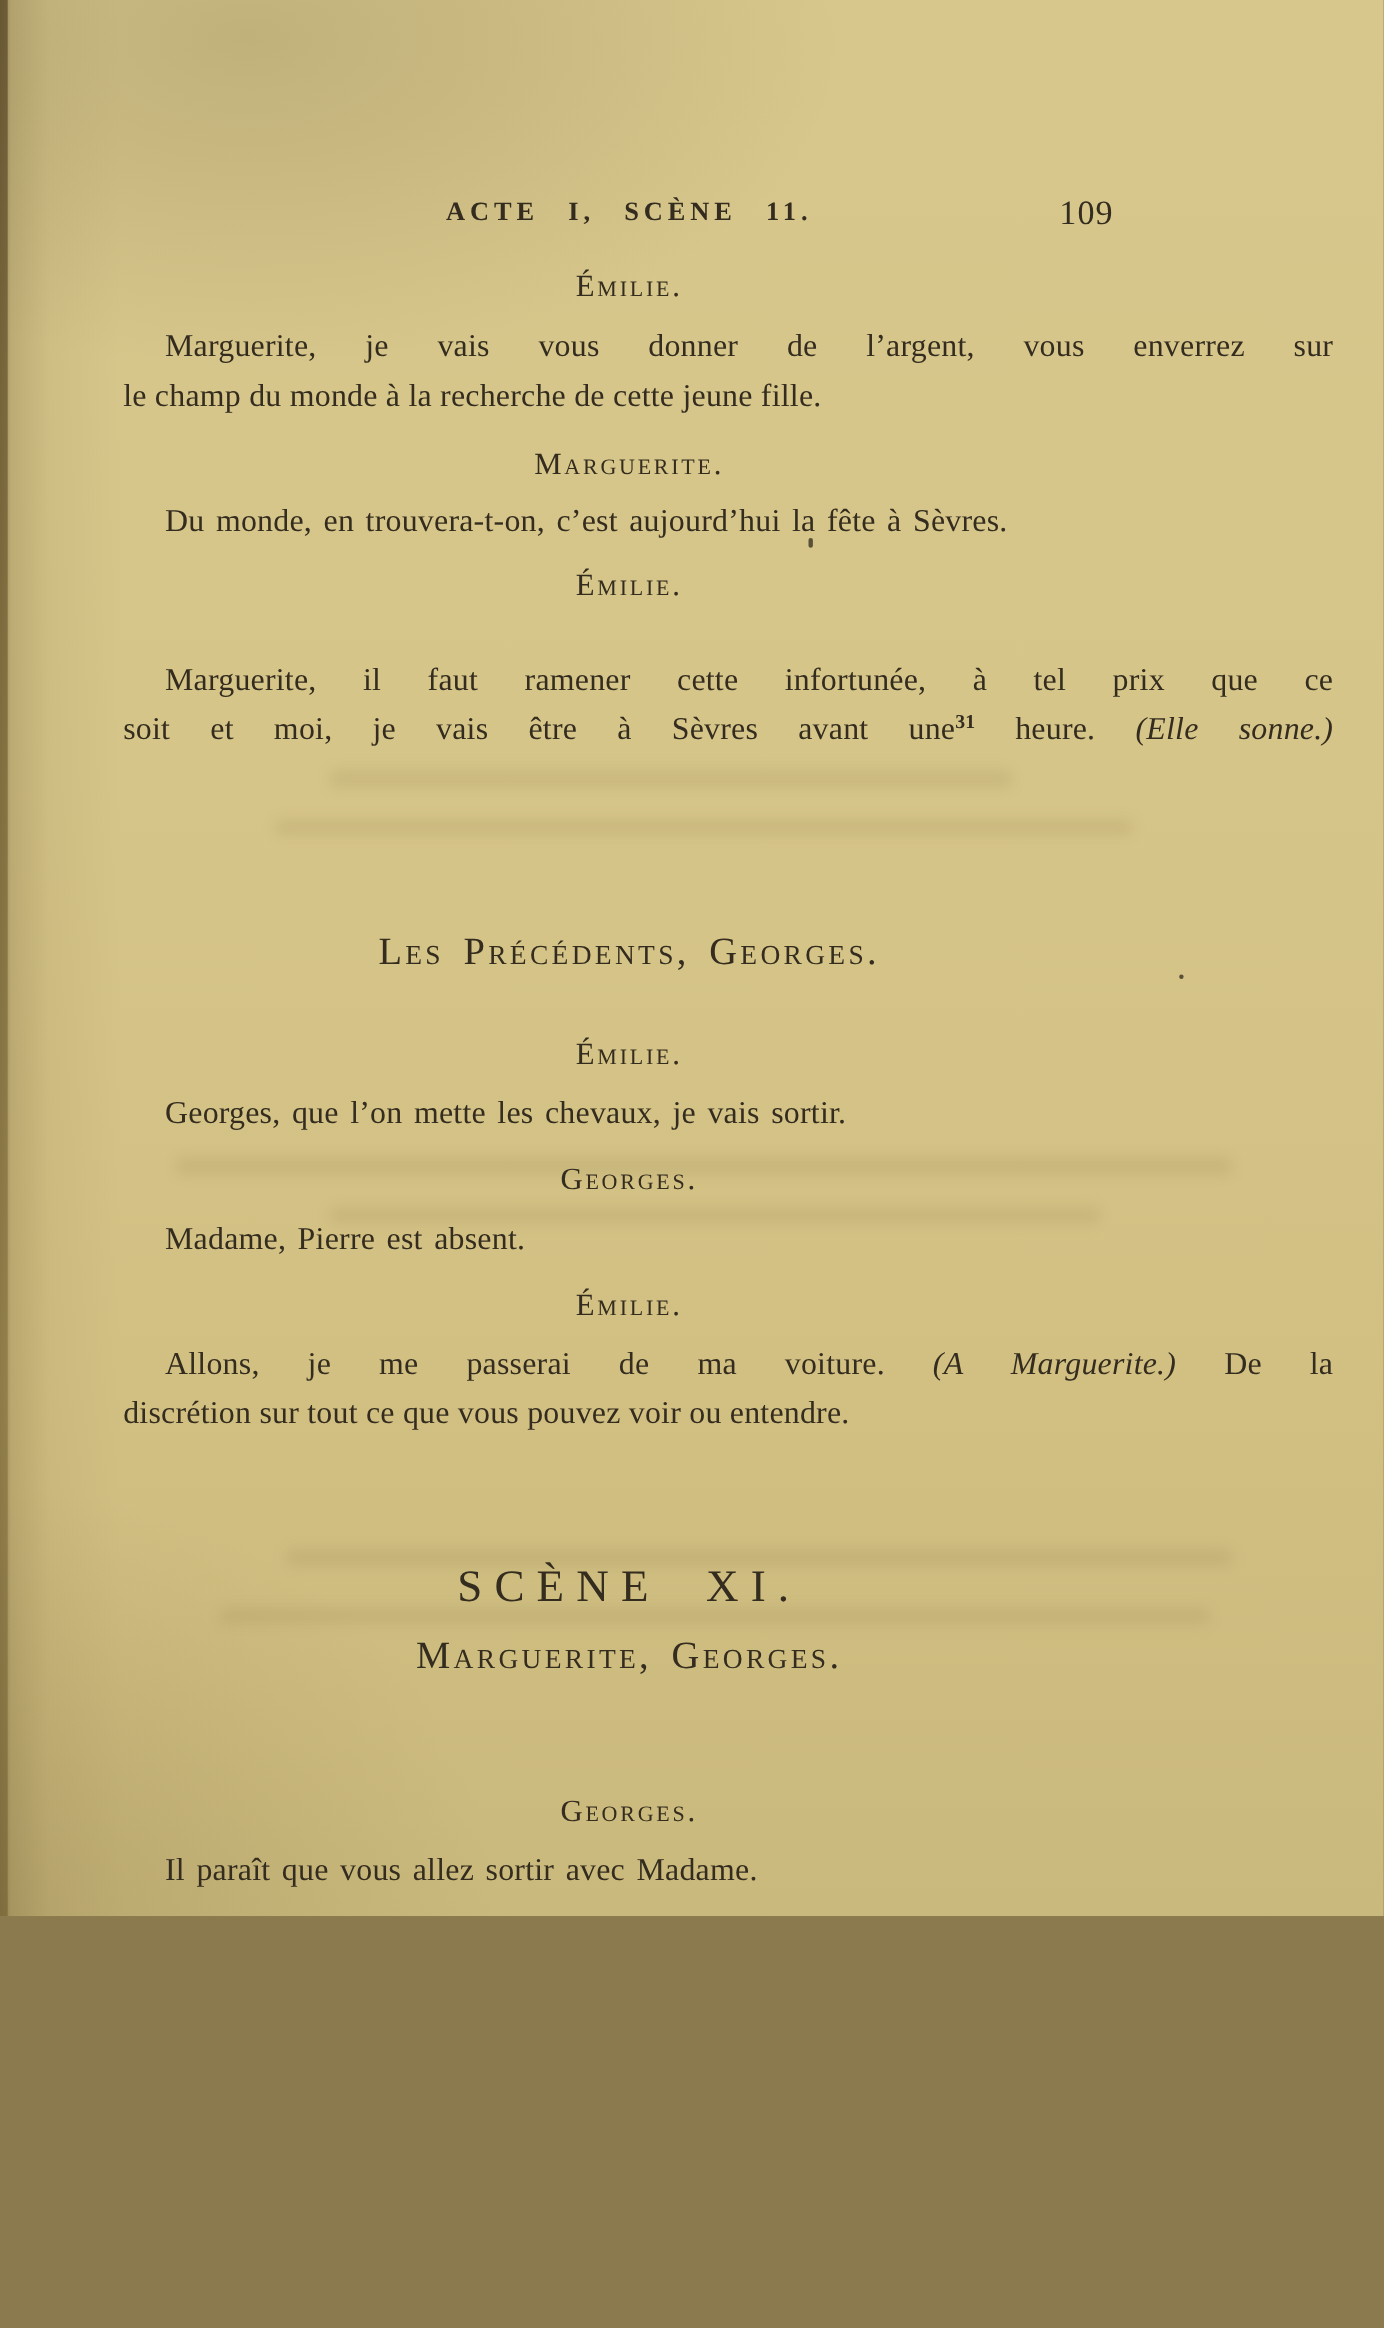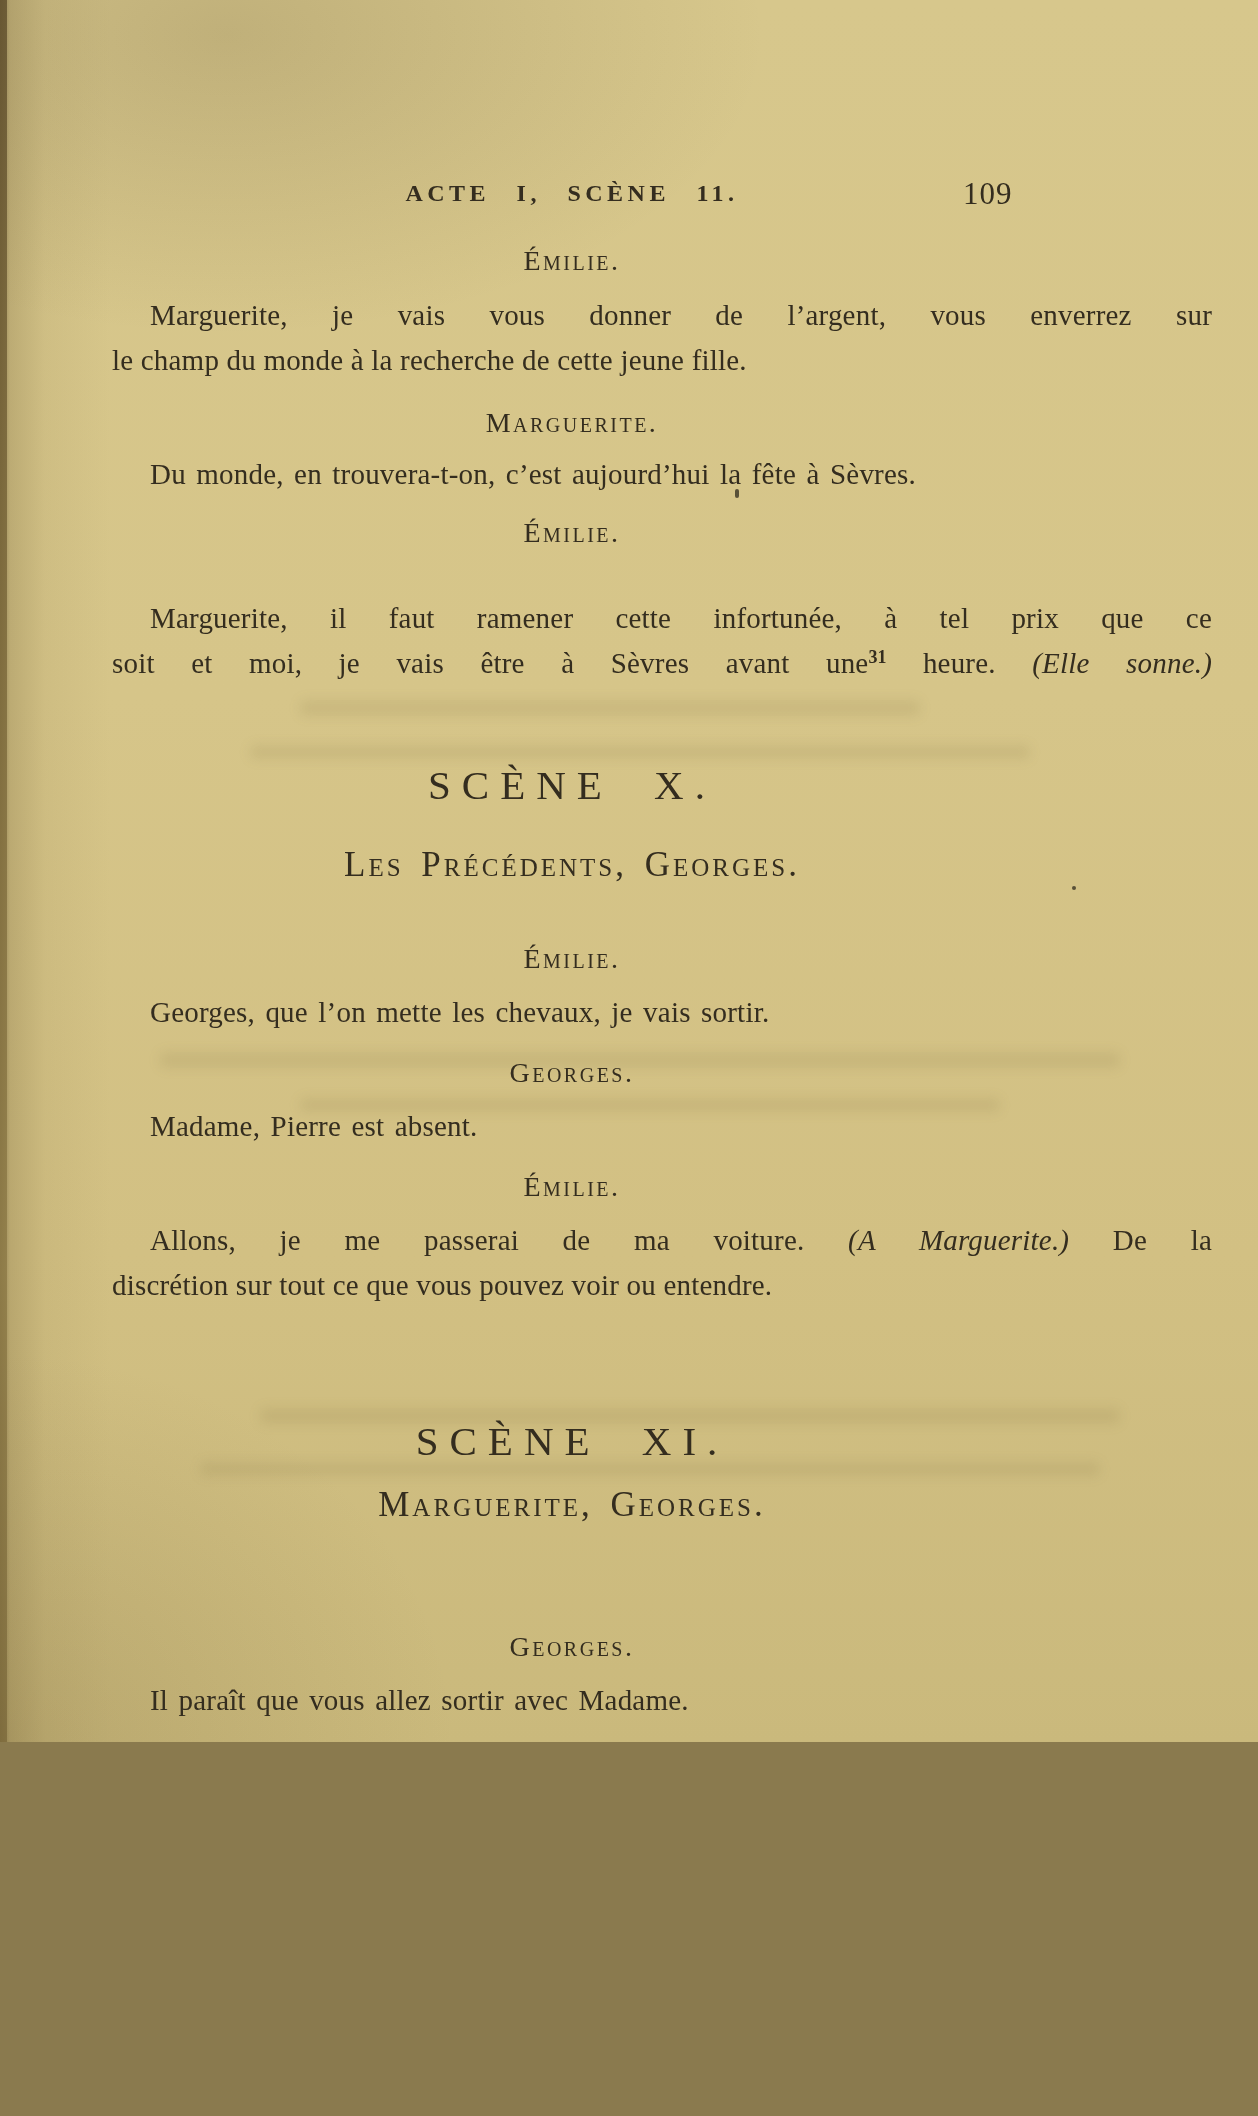--- a/index.html
+++ b/index.html
@@ -69,21 +69,20 @@
   <div class="blk speech indent" style="top:452px;">Du monde, en trouvera-t-on, c’est aujourd’hui la fête à Sèvres.</div>
 
   <div class="ctr speaker" style="top:518px;">Émilie.</div>
   <div class="blk" style="top:596px;">
     <div class="jfull indent">Marguerite, il faut ramener cette infortunée, à tel prix que ce</div>
     <div class="jfull"><span>soit et moi, je vais être à Sèvres avant une</span><sup class="note">31</sup>
       <span>heure.</span>
       <span class="stage">(Elle sonne.)</span></div>
   </div>
 
-  <div class="ctr scene-title" style="top:762px;">SCÈNE X.</div>
   <div class="ctr cast" style="top:848px;">Les Précédents, Georges.</div>
 
   <div class="ctr speaker" style="top:944px;">Émilie.</div>
   <div class="blk speech indent" style="top:990px;">Georges, que l’on mette les chevaux, je vais sortir.</div>
 
   <div class="ctr speaker" style="top:1058px;">Georges.</div>
   <div class="blk speech indent" style="top:1104px;">Madame, Pierre est absent.</div>
 
   <div class="ctr speaker" style="top:1172px;">Émilie.</div>
   <div class="blk" style="top:1218px;">

